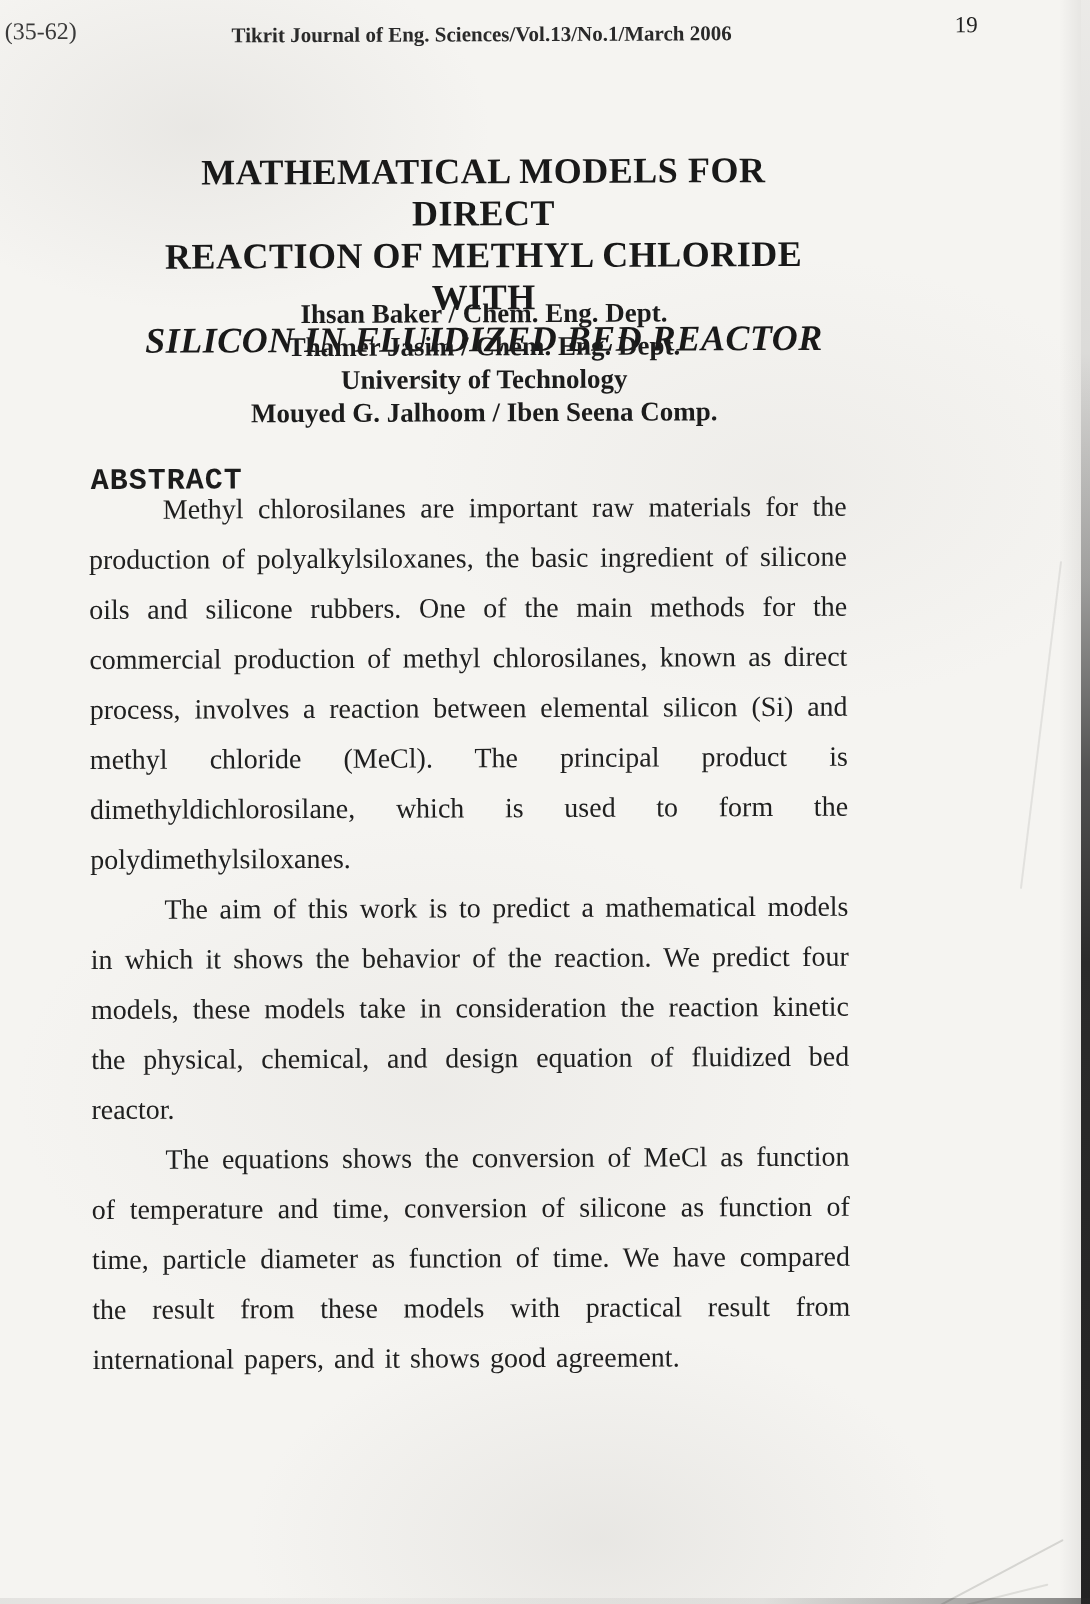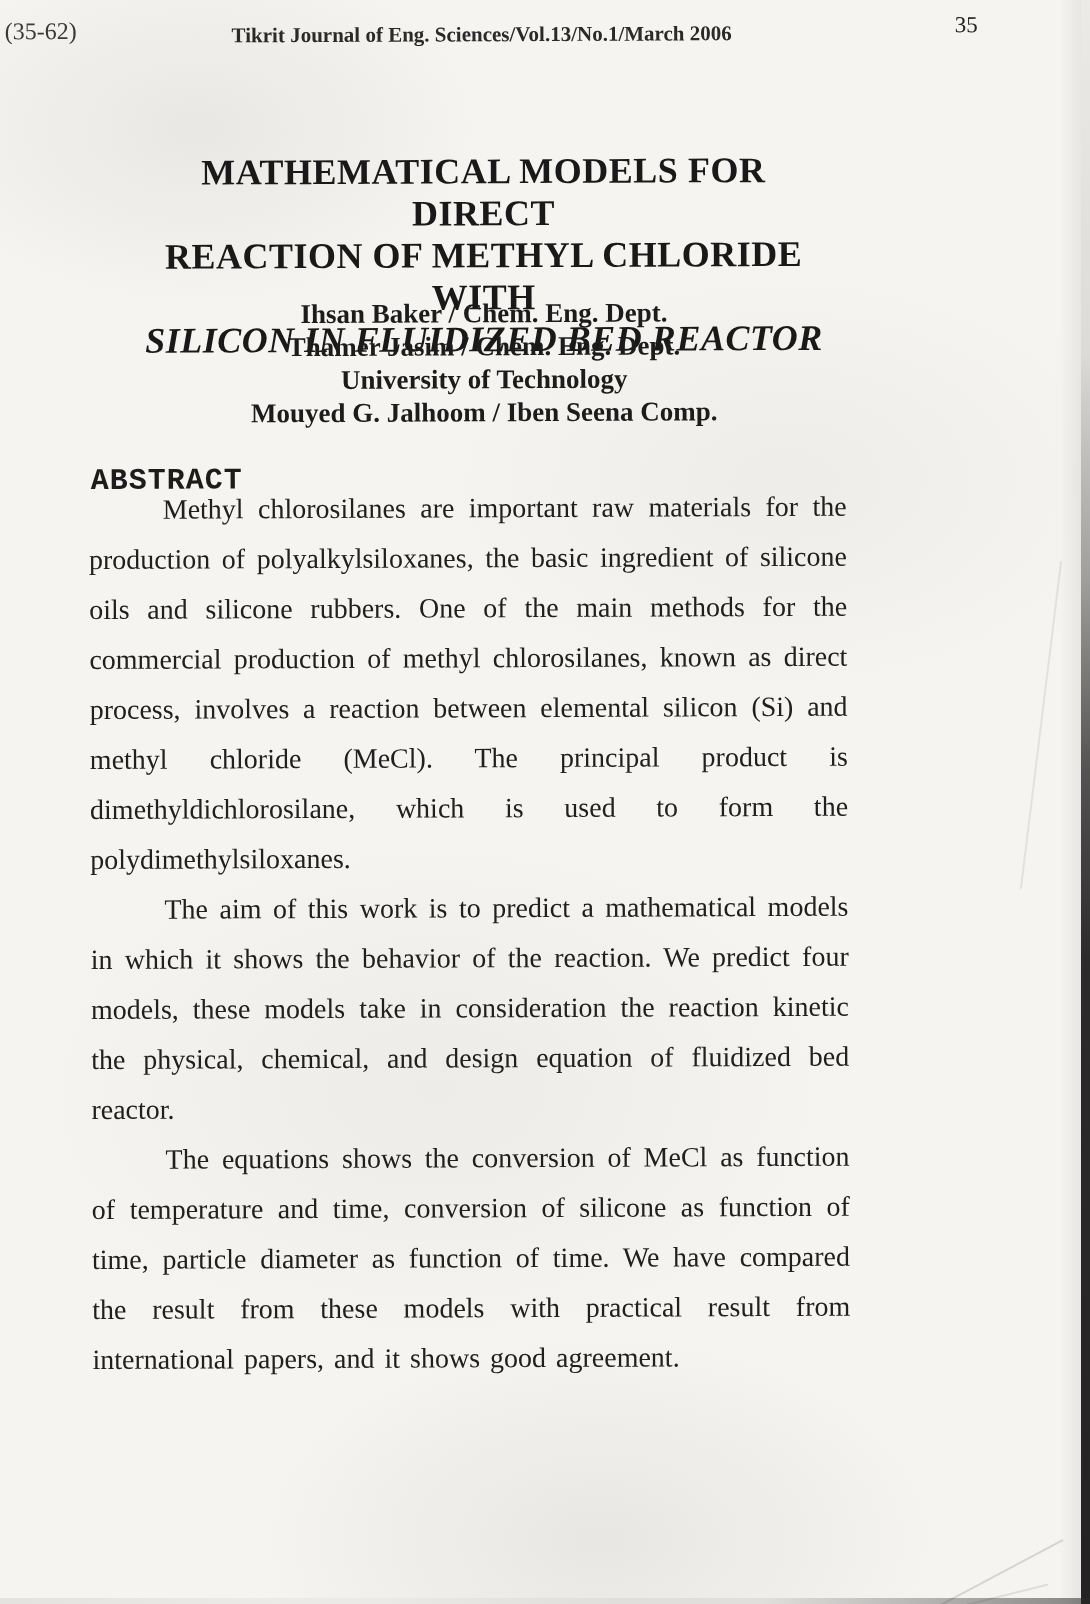--- a/index.html
+++ b/index.html
@@ -177,21 +177,21 @@
   }
 </style>
 </head>
 <body>
 
 <div class="page">
   <div class="content">
 
     <span class="hdr-left">(35-62)</span>
     <span class="hdr-center">Tikrit Journal of Eng. Sciences/Vol.13/No.1/March 2006</span>
-    <span class="hdr-right">35</span>
+    <span class="hdr-right">19</span>
 
     <div class="title-block">
       <div>MATHEMATICAL MODELS FOR DIRECT</div>
       <div>REACTION OF METHYL CHLORIDE WITH</div>
       <div class="italic">SILICON IN FLUIDIZED BED REACTOR</div>
     </div>
 
     <div class="authors-block">
       <div>Ihsan Baker / Chem. Eng. Dept.</div>
       <div>Thamer Jasim / Chem. Eng. Dept.</div>

